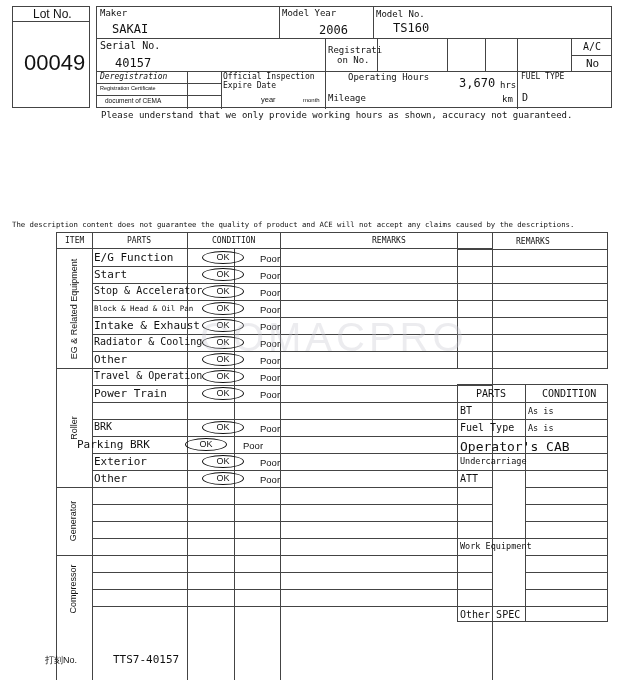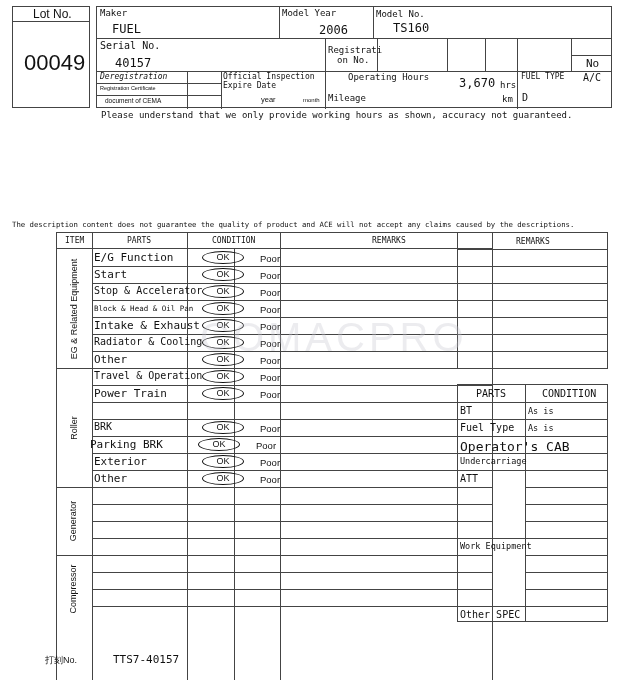--- a/index.html
+++ b/index.html
@@ -43,31 +43,31 @@
   <div class="vl" style="left:228px;top:31px;height:71px;"></div>
   <div class="vl" style="left:280px;top:31px;height:33px;"></div>
   <div class="vl" style="left:350px;top:31px;height:33px;"></div>
   <div class="vl" style="left:388px;top:31px;height:33px;"></div>
   <div class="vl" style="left:420px;top:31px;height:71px;"></div>
   <div class="vl" style="left:474px;top:31px;height:33px;"></div>
   <div class="vl" style="left:124px;top:64px;height:38px;"></div>
   <div class="vl" style="left:90px;top:64px;height:38px;"></div>
 
   <div class="t s9" style="left:3px;top:2px;">Maker</div>
-  <div class="t s12" style="left:15px;top:16px;">FUEL</div>
+  <div class="t s12" style="left:15px;top:16px;">SAKAI</div>
   <div class="t s9" style="left:185px;top:2px;">Model Year</div>
   <div class="t s12" style="left:222px;top:17px;">2006</div>
   <div class="t s9" style="left:279px;top:3px;">Model No.</div>
   <div class="t s12" style="left:296px;top:15px;">TS160</div>
 
   <div class="t s10" style="left:3px;top:34px;">Serial No.</div>
   <div class="t s12" style="left:18px;top:50px;">40157</div>
   <div class="t s9" style="left:231px;top:39px;">Registrati</div>
   <div class="t s9" style="left:240px;top:49px;">on No.</div>
-  <div class="t s10" style="left:486px;top:35px;margin-top:31px;">A/C</div>
+  <div class="t s10" style="left:486px;top:35px;">A/C</div>
   <div class="t s11" style="left:489px;top:51px;">No</div>
 
   <div class="t s8" style="left:3px;top:66px;font-style:italic;">Deregistration</div>
   <div class="t sans" style="left:3px;top:79px;font-size:5.5px;">Registration Certificate</div>
   <div class="t sans" style="left:8px;top:91px;font-size:6.5px;">document of CEMA</div>
   <div class="t s8" style="left:126px;top:66px;">Official Inspection</div>
   <div class="t s8" style="left:126px;top:75px;">Expire Date</div>
   <div class="t sans" style="left:164px;top:89px;font-size:7.5px;">year</div>
   <div class="t sans" style="left:206px;top:90px;font-size:6px;">month</div>
 
@@ -151,21 +151,21 @@
       </div>
       <div class="hl" style="left: 35px; right: 0px; top: 169px;"></div>
       <div style="position: absolute; left: 35px; right: 0px; top: 169px; height: 17px;"></div>
       <div class="hl" style="left: 35px; right: 0px; top: 186px;"></div>
       <div style="position: absolute; left: 35px; right: 0px; top: 186px; height: 17px;">
         <span class="t" style="left: 2px; top: 3px; font-size: 10px;">BRK</span>
         <div class="ok" style="left: 110px; top: 2px;">OK</div>
         <div class="poor" style="left: 168px; top: 4px;">Poor</div>
       </div>
       <div class="hl" style="left: 35px; right: 0px; top: 203px;"></div>
-      <div style="position: absolute; left: 31px; right: 0px; top: 203px; height: 17px; text-decoration: underline;">
+      <div style="position: absolute; left: 18px; right: 0px; top: 203px; height: 17px; text-decoration: underline;">
         <span class="t" style="left: 2px; top: 3px; font-size: 11px;">Parking BRK</span>
         <div class="ok" style="left: 110px; top: 2px;">OK</div>
         <div class="poor" style="left: 168px; top: 4px;">Poor</div>
       </div>
       <div class="hl" style="left: 35px; right: 0px; top: 220px;"></div>
       <div style="position: absolute; left: 35px; right: 0px; top: 220px; height: 17px;">
         <span class="t" style="left: 2px; top: 3px; font-size: 11px;">Exterior</span>
         <div class="ok" style="left: 110px; top: 2px;">OK</div>
         <div class="poor" style="left: 168px; top: 4px;">Poor</div>
       </div>

